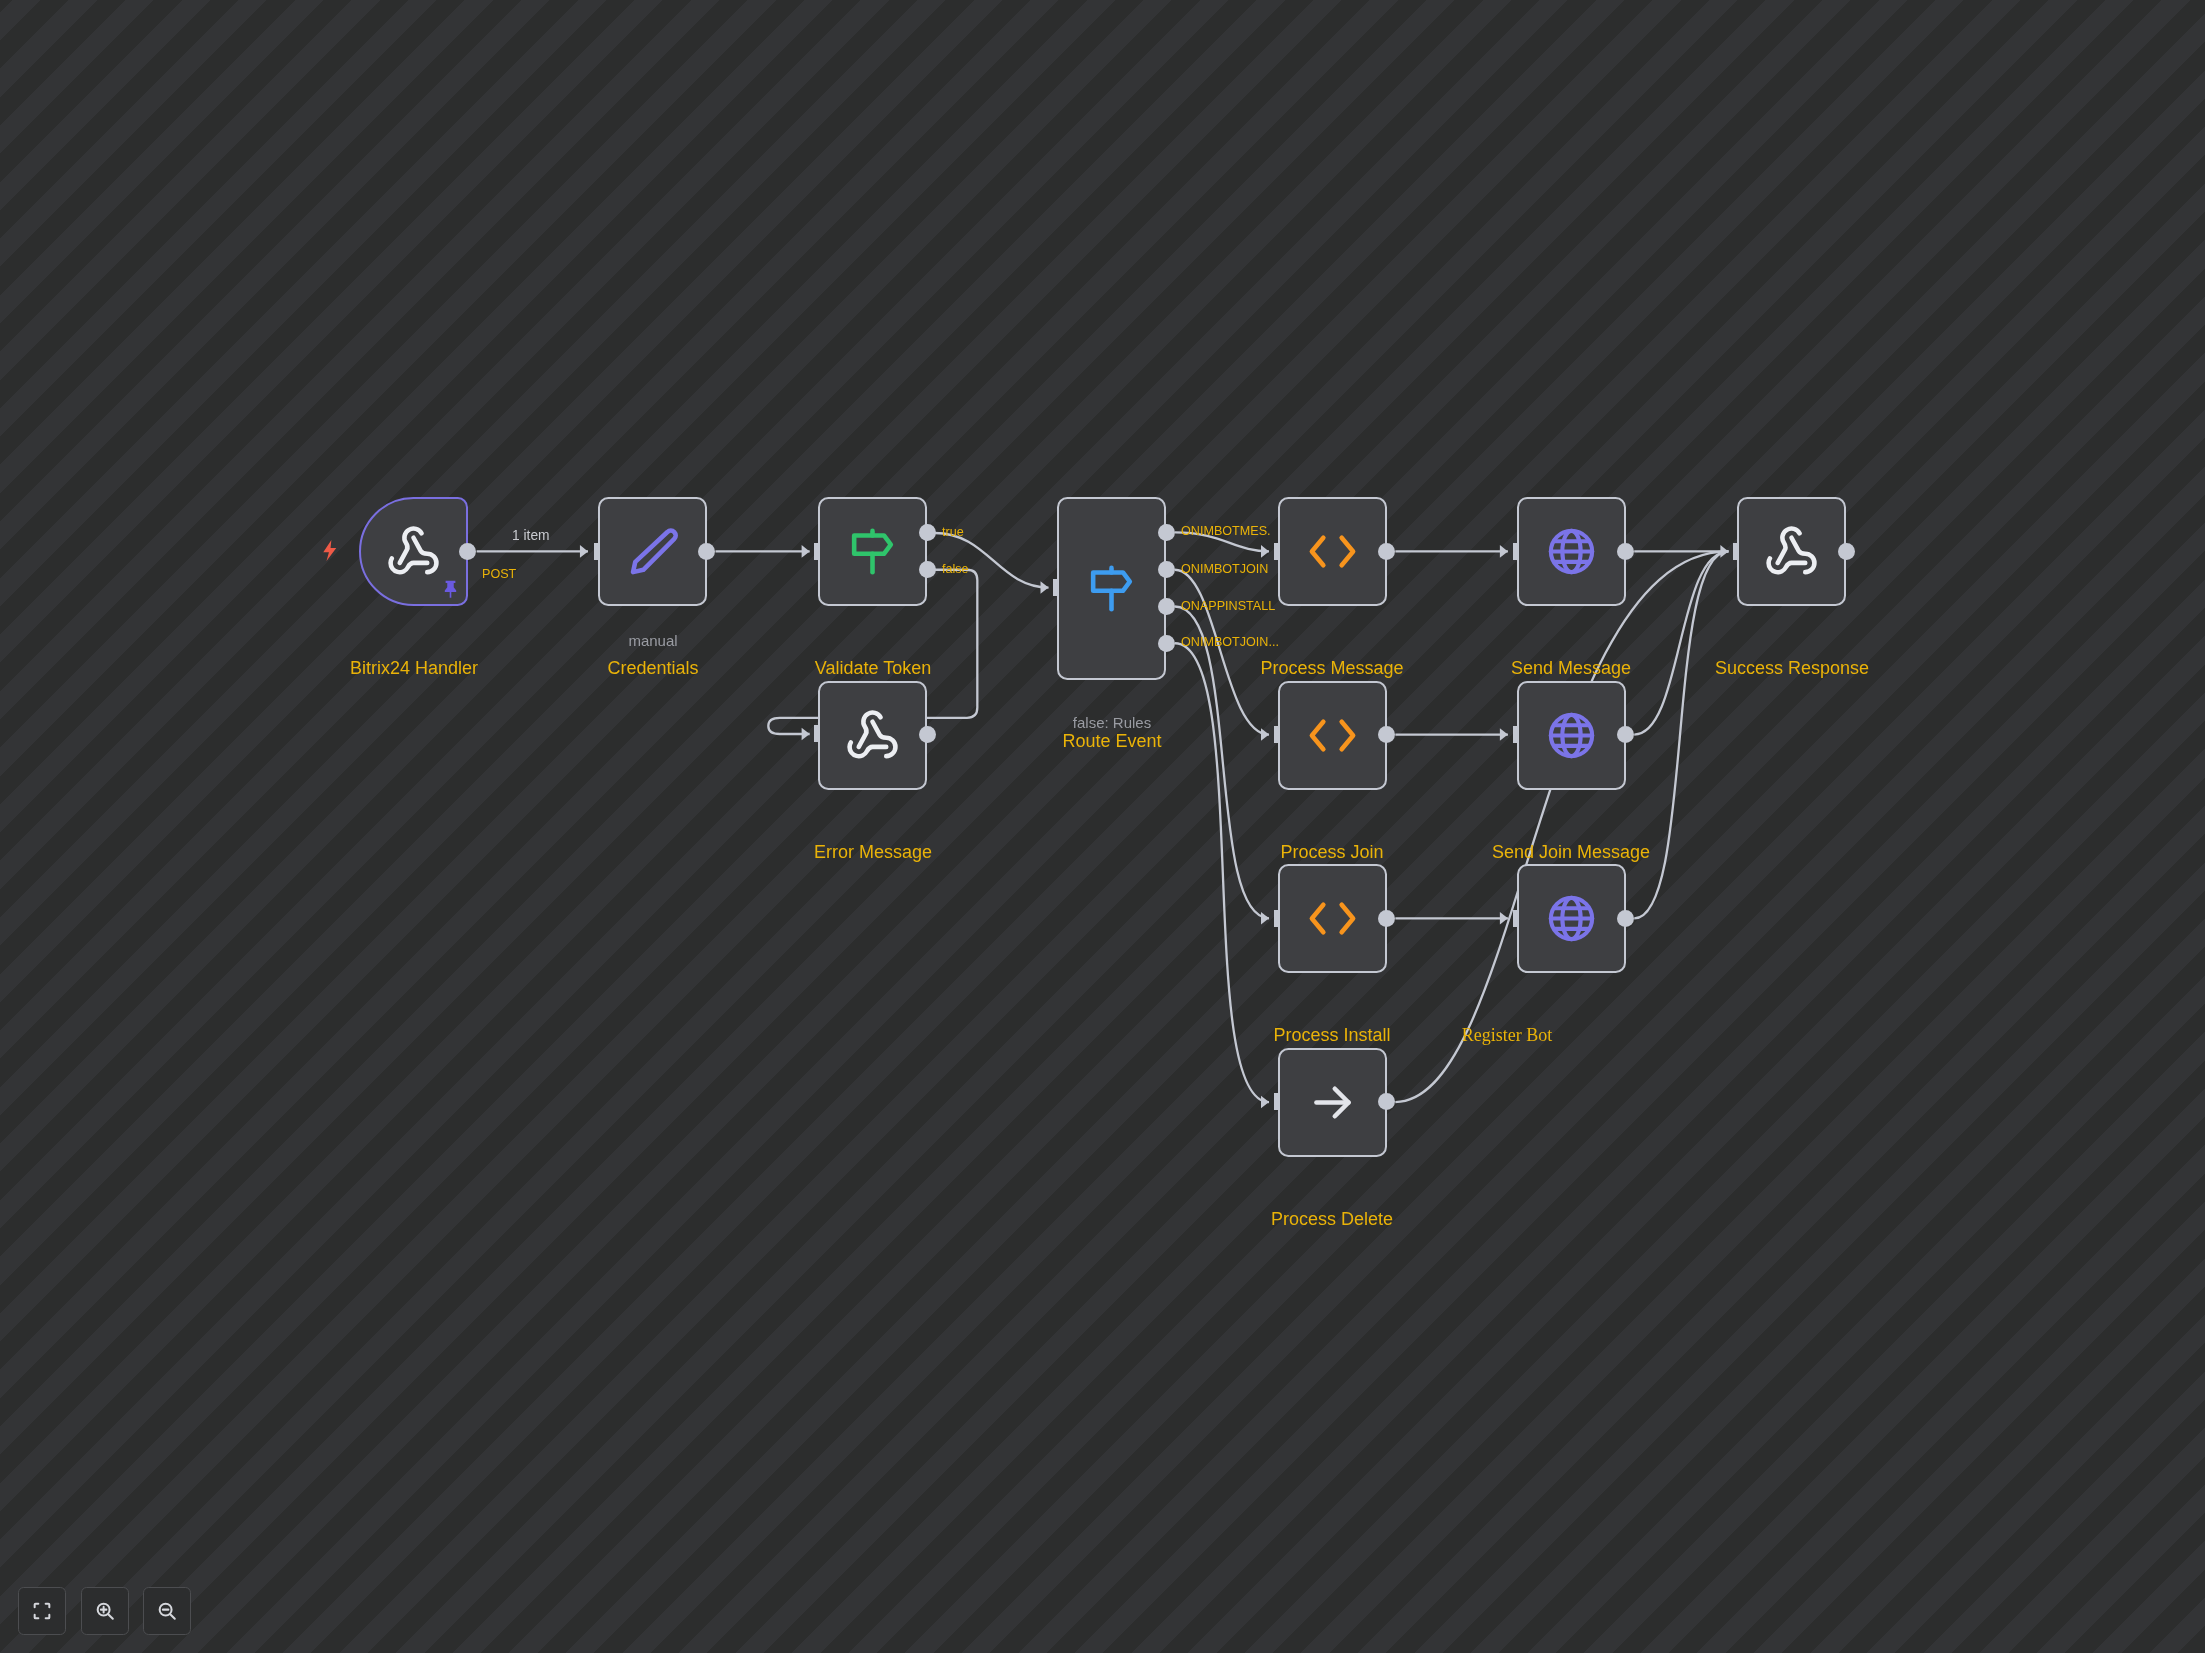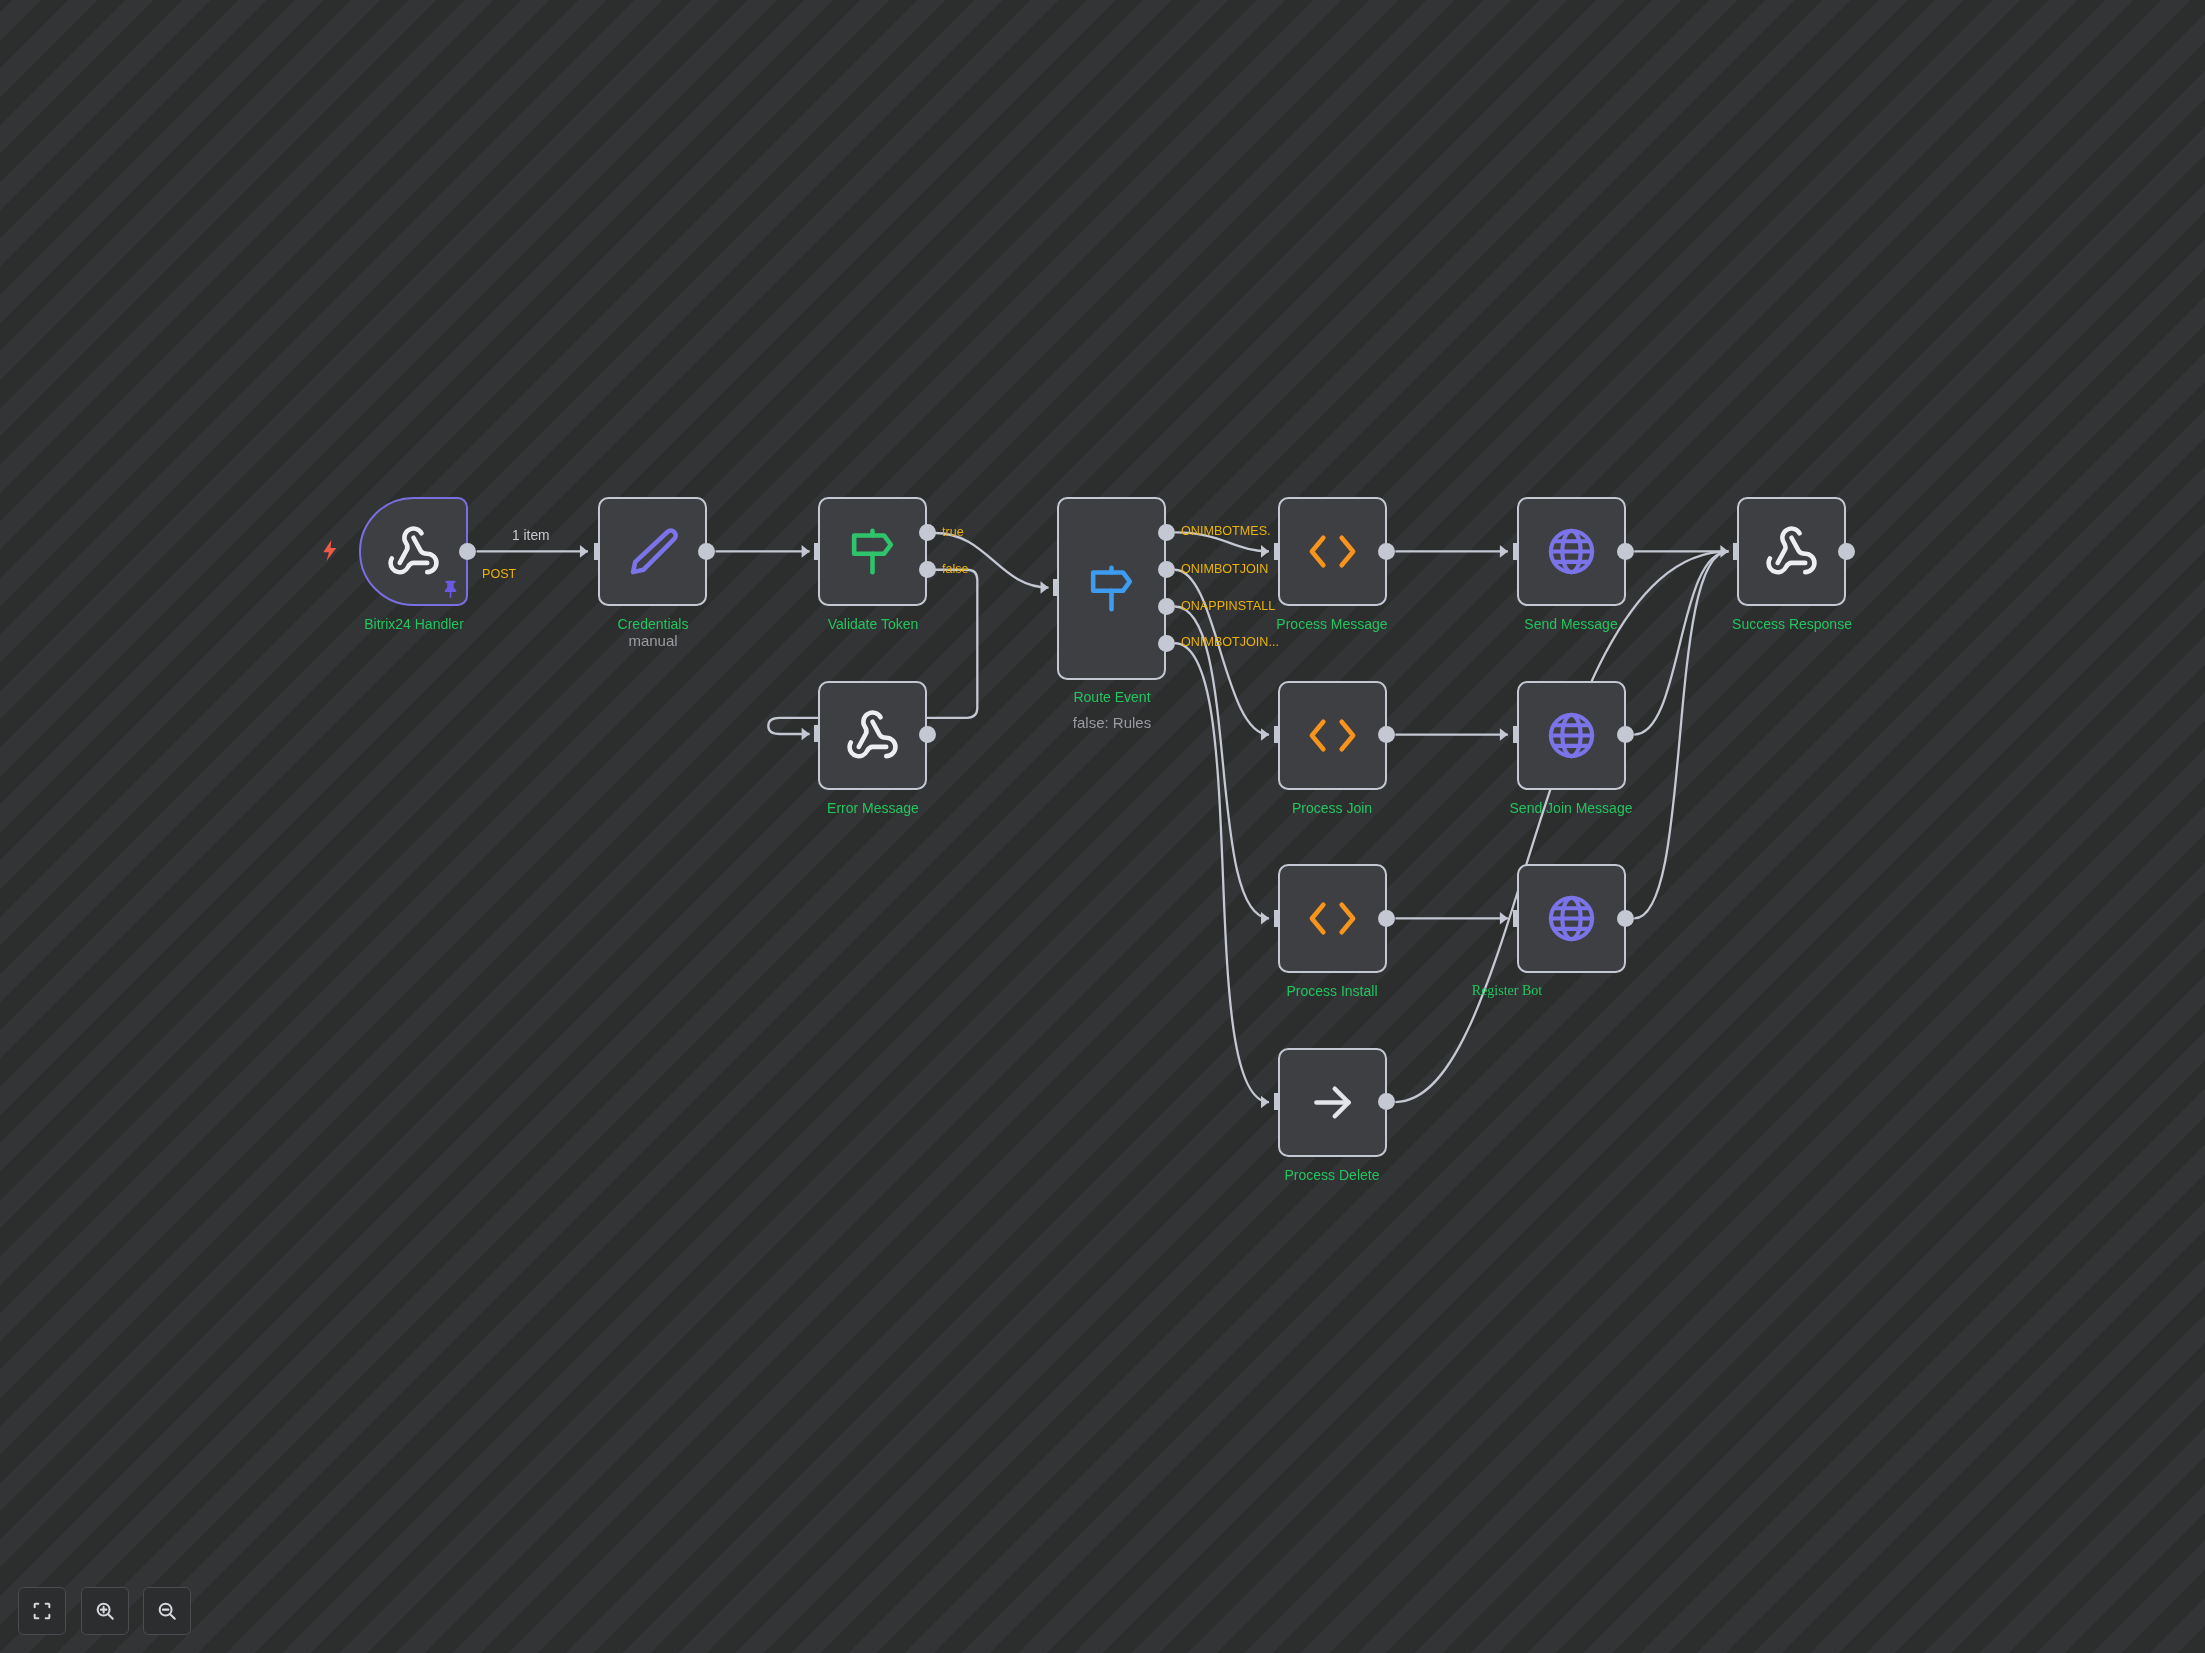--- a/index.html
+++ b/index.html
@@ -17,21 +17,21 @@
     width: 109px; height: 109px;
     background: #3e3f42; border: 2.9px solid #c4c8d2; border-radius: 10.3px;
     display: flex; align-items: center; justify-content: center;
     cursor: pointer;
   }
   .node.trigger { border-color: #7a6fe0; border-radius: 55px 10.3px 10.3px 55px; }
   .node.tall { height: 183px; }
   .node svg.icon { width: 55px; height: 55px; }
   .node-label {
     position: absolute; width: 230px; text-align: center;
-    color: #22c55e; font-size: 14px; line-height: 22px; white-space: nowrap;
+    color: #eab308; font-size: 18px; line-height: 22px; white-space: nowrap; margin-top: 44px;
   }
   .node-sub {
     position: absolute; width: 230px; text-align: center;
     color: #9a9ca3; font-size: 15px; line-height: 17px; white-space: nowrap;
   }
   .handle-out {
     position: absolute; width: 17px; height: 17px; border-radius: 50%;
     background: #c4c8d2; cursor: crosshair;
   }
   .handle-in {

